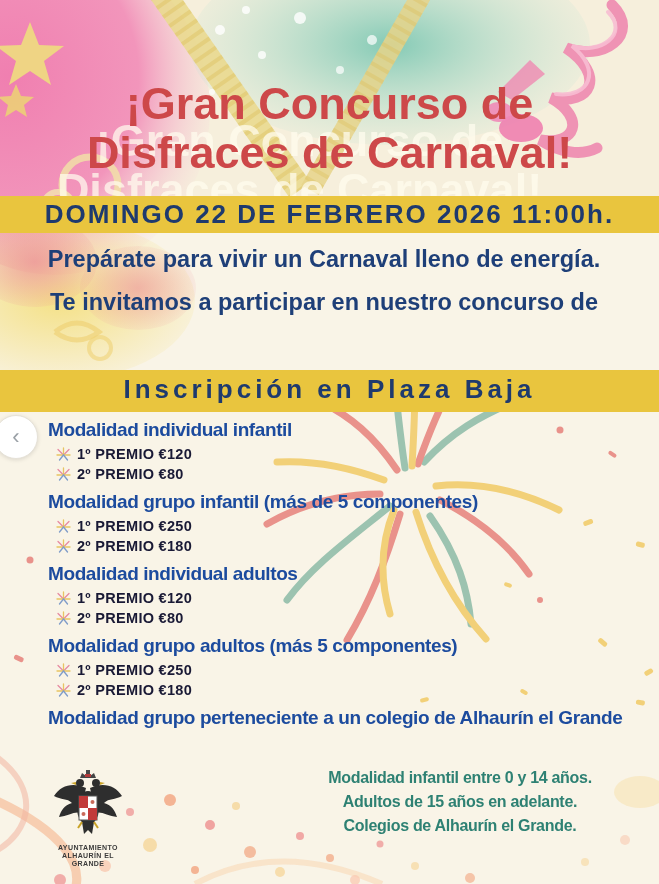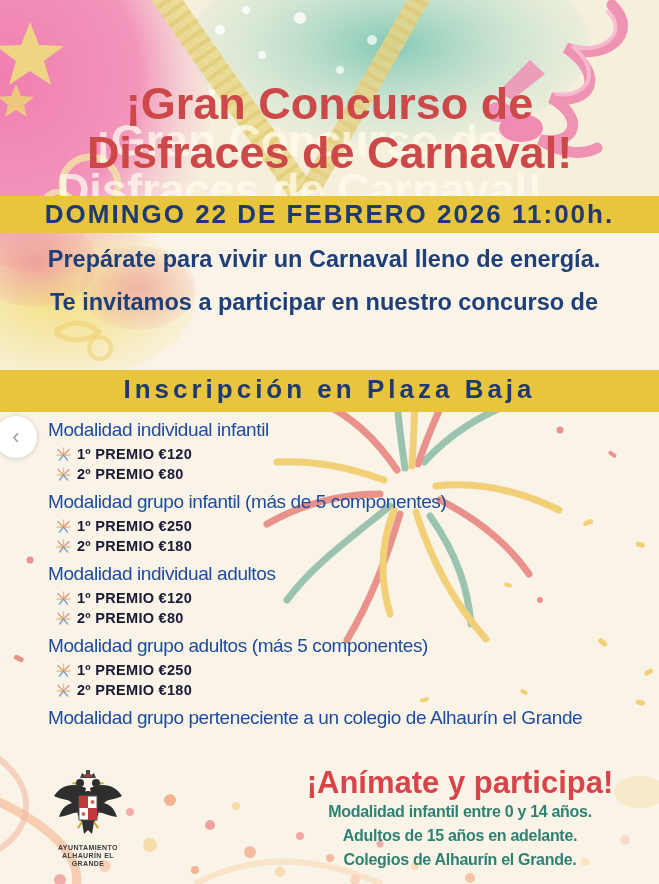--- a/index.html
+++ b/index.html
@@ -28,21 +28,21 @@
   }
   .date-banner{top:196px;height:37px;line-height:37px;font-size:26px;letter-spacing:2px;}
   .inscription-banner{top:370px;height:42px;line-height:38px;font-size:26px;letter-spacing:4px;}
   .intro{
     position:absolute;top:238px;left:0;right:11px;text-align:center;z-index:2;
     color:#1e3f78;font-weight:bold;font-size:23.5px;line-height:43px;white-space:nowrap;
   }
   .modalities{position:absolute;top:418px;left:48px;width:606px;z-index:2;}
   .modality{margin-bottom:7px;}
   .modality-title{
-    color:#1c4b9e;font-size:19px;line-height:23px;font-weight:normal;
+    color:#1c4b9e;font-size:19px;line-height:23px;font-weight:bold;
     letter-spacing:-0.4px;margin-bottom:4px;white-space:nowrap;
   }
   .prize{
     display:flex;align-items:center;gap:6px;color:#191935;font-size:14.5px;
     font-weight:bold;margin:2px 0 2px 8px;letter-spacing:.3px;line-height:18px;
   }
   .fw-icon{flex:0 0 auto;}
   .closing{position:absolute;left:264px;width:392px;top:766px;text-align:center;z-index:2;}
   .closing-headline{color:#d8444a;font-size:31px;font-weight:bold;line-height:34px;white-space:nowrap;}
   .closing-line{color:#2e8173;font-size:16px;font-weight:bold;line-height:24px;letter-spacing:-0.3px;white-space:nowrap;}
@@ -328,21 +328,20 @@
       </div>
     </div>
 
     <div class="modality">
       <div class="modality-title">Modalidad grupo perteneciente a un colegio de Alhaurín el Grande</div>
     </div>
 
   </div>
 
   <div class="closing">
-    <div class="closing-headline">¡Anímate y participa!</div>
     <div class="closing-line">Modalidad infantil entre 0 y 14 años.</div>
     <div class="closing-line">Adultos de 15 años en adelante.</div>
     <div class="closing-line">Colegios de Alhaurín el Grande.</div>
   </div>
 
   <div class="logo">
     <svg width="74" height="68" viewBox="0 0 74 68">
       <rect x="35" y="0" width="4" height="4" fill="#4a4a4a"></rect>
       <path d="M29,8 L45,8 L43,3 L39,6 L37,1 L35,6 L31,3 Z" fill="#454545"></path>
       <rect x="34" y="4" width="6" height="3" fill="#b23a3a"></rect>

